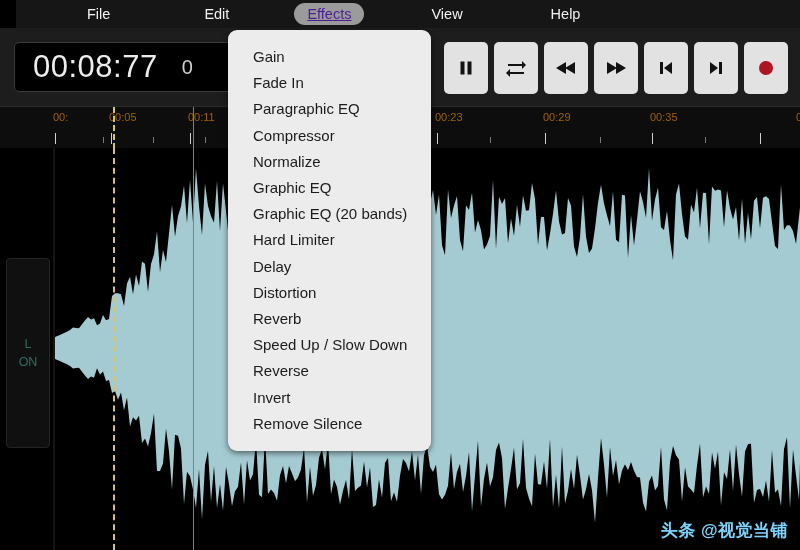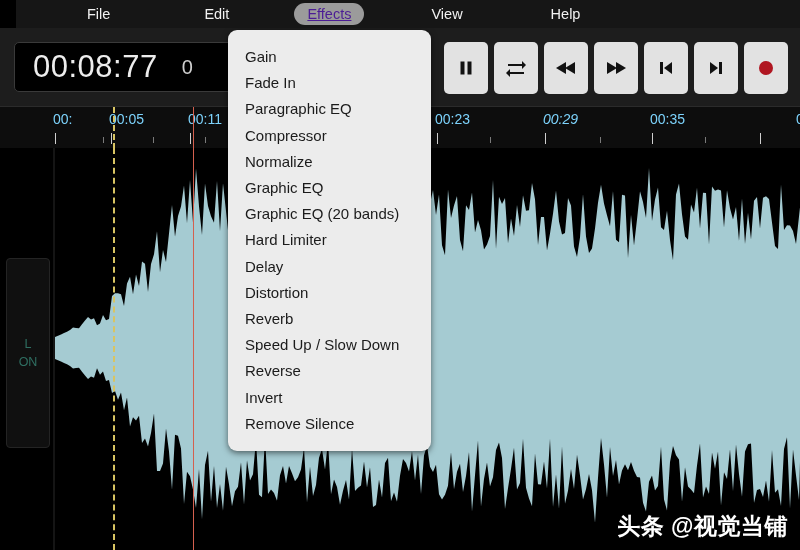--- a/index.html
+++ b/index.html
@@ -101,22 +101,22 @@
     border-top: 1px solid #2b2b2b;
     overflow: hidden;
     z-index: 6;
   }
   .ruler-track {
     position: absolute; left: 55px; top: 0;
     width: 745px; height: 42px;
   }
   .rtick-label {
     position: absolute; top: 4px;
-    color: #7dd3fc;
-    font-size: 14px;
+    color: #a16207;
+    font-size: 11px;
     transform: translateX(-2px);
     white-space: nowrap;
   }
   .rtick-major {
     position: absolute; top: 26px;
     width: 1px; height: 11px;
     background: #cfcfcf;
   }
   .rtick-minor {
     position: absolute; top: 30px;
@@ -172,38 +172,38 @@
     z-index: 5;
   }
   .playhead.on-ruler { height: 42px; }
 
   
   .dropdown {
     position: absolute; left: 228px; top: 30px;
     width: 203px;
     background: #ececec;
     border-radius: 9px;
-    padding: 14px 0 14px 0;
+    padding: 14px 0 14px 8px;
     z-index: 25;
     box-shadow: 0 2px 6px rgba(0,0,0,0.55);
   }
   .dd-item {
     color: #1b1b1b;
     font-size: 15px;
     line-height: 26.2px;
     padding: 0 0 0 17px;
     white-space: nowrap;
     cursor: default;
   }
 
   
   .watermark {
     position: absolute; right: 12px; bottom: 8px;
-    color: #ffffff;
-    font-size: 23px;
+    color: #7dd3fc;
+    font-size: 17px;
     font-weight: bold;
     letter-spacing: 0.5px;
     text-shadow: 0 1px 2px rgba(0,0,0,0.9);
     z-index: 20;
     white-space: nowrap;
   }
 </style>
 </head>
 <body>
 
@@ -293,21 +293,21 @@
     </div>
   </div>
 
   <div class="ruler">
     <div class="ruler-track" id="ruler-track">
         <div class="rtick-label" style="left: 0px;">00:</div>
         <div class="rtick-label" style="left: 56px;">00:05</div>
         <div class="rtick-label" style="left: 135px;">00:11</div>
         <div class="rtick-label" style="left: 245px;">00:17</div>
         <div class="rtick-label" style="left: 382px;">00:23</div>
-        <div class="rtick-label" style="left: 490px; font-style: italic;">00:29</div>
+        <div class="rtick-label" style="left: 490px;">00:29</div>
         <div class="rtick-label" style="left: 597px;">00:35</div>
         <div class="rtick-label" style="left: 743px;">00:41</div>
         <div class="rtick-major" style="left: 0px;"></div>
         <div class="rtick-major" style="left: 56px;"></div>
         <div class="rtick-major" style="left: 135px;"></div>
         <div class="rtick-major" style="left: 245px;"></div>
         <div class="rtick-major" style="left: 382px;"></div>
         <div class="rtick-major" style="left: 490px;"></div>
         <div class="rtick-major" style="left: 597px;"></div>
         <div class="rtick-major" style="left: 705px;"></div>

